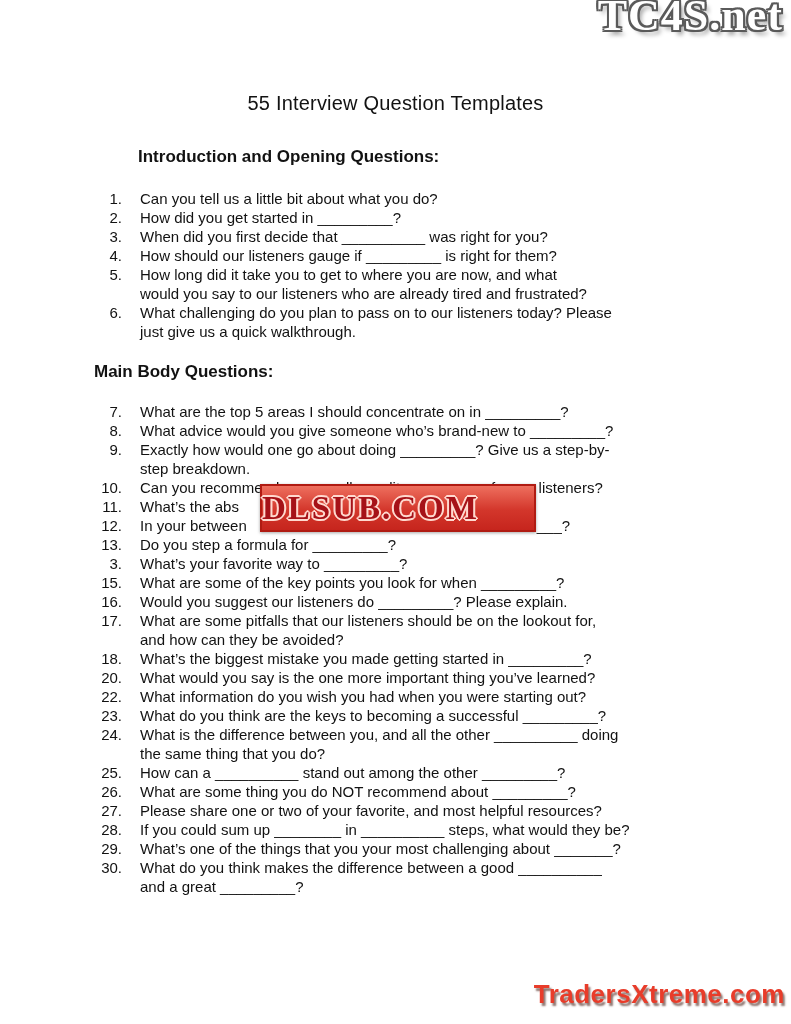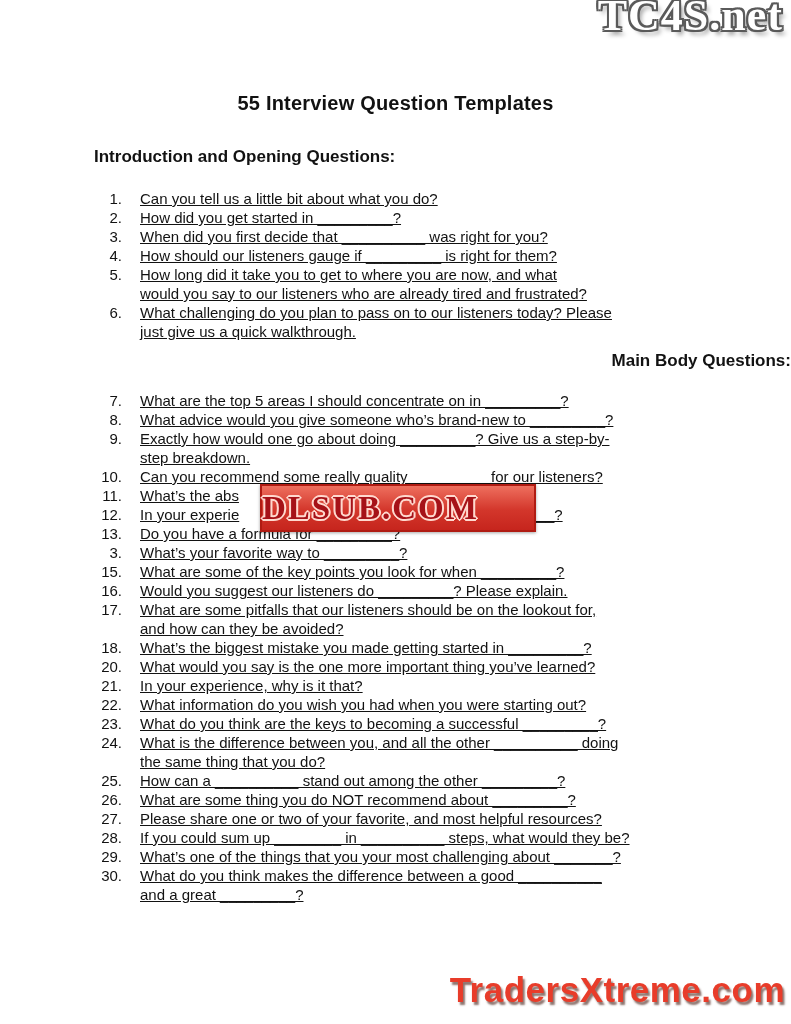--- a/index.html
+++ b/index.html
@@ -22,45 +22,45 @@
       -2px -2px 0 #5a5a5a, 2px -2px 0 #5a5a5a,
       -2px  2px 0 #5a5a5a, 2px  2px 0 #5a5a5a,
       -2px  0   0 #5a5a5a, 2px  0   0 #5a5a5a,
        0   -2px 0 #5a5a5a, 0    2px 0 #5a5a5a,
        4px  5px 4px #aaaaaa;
   }
 
   .title {
     margin:0; padding-top:92px;
     text-align:center;
-    font-size:20px; font-weight:bold; letter-spacing:.2px;
+    font-size:20px; font-weight:normal; letter-spacing:.2px;
     line-height:22px;
   }
 
   .section-heading {
     margin:0; padding-left:94px;
     font-size:17px; font-weight:bold; line-height:20px;
   }
-  .heading-intro { margin-top:33px; }
-  .heading-main  { margin-top:10px;text-align:right; }
+  .heading-intro { margin-top:33px;margin-left:44px; }
+  .heading-main  { margin-top:21px; }
 
   .qlist {
     list-style:none;
     margin:22px 0 0 0;
     padding:0 50px 0 94px;
   }
   .qlist-main { margin-top:20px; }
   .qlist li {
     display:grid;
     grid-template-columns:28px 1fr;
     column-gap:18px;
     font-size:15px; line-height:19px;
   }
   .num { text-align:right; white-space:nowrap; }
-  .text { white-space:pre-wrap;text-decoration:underline; }
+  .text { white-space:pre-wrap; }
 
   .covered-gap { display:inline-block; width:290px; }
 
   
   .stamp {
     position:absolute; left:260px; top:484px;
     width:276px; height:48px;
     display:flex; align-items:center; justify-content:flex-start;
     background:linear-gradient(180deg,#ee6f5e 0%, #d3362b 55%, #c6251d 100%);
     border:2px solid #b01b12;
@@ -74,21 +74,21 @@
     text-shadow:
       -1px -1px 0 #ffd9cf, 1px -1px 0 #ffd9cf,
       -1px  1px 0 #ffd9cf, 1px  1px 0 #ffd9cf,
       -2px  0   0 #ffd9cf, 2px  0   0 #ffd9cf,
        0    2px 0 #ffd9cf, 0   -2px 0 #ffd9cf;
   }
 
   
   .bottom-logo {
     position:absolute; right:6px; bottom:14px;
-    font-size:35px; font-weight:bold; letter-spacing:.5px;
+    font-size:26px; font-weight:bold; letter-spacing:.5px;
     color:#e83c2a;
     text-shadow:2px 3px 2px rgba(80,40,30,.65);
   }
 </style>
 </head>
 <body>
 
 <div class="page">
 
   <div class="top-logo">TC4S.net</div>
@@ -145,25 +145,25 @@
     <li>
       <span class="num">10.</span>
       <span class="text">Can you recommend some really quality _________ for our listeners?</span>
     </li>
     <li>
       <span class="num">11.</span>
       <span class="text">What’s the abs</span>
     </li>
     <li>
       <span class="num">12.</span>
-      <span class="text"><span>In your experie</span><span class="covered-gap"></span><span>___?</span></span>
+      <span class="text"><span>In your between</span><span class="covered-gap"></span><span>___?</span></span>
     </li>
     <li>
       <span class="num">13.</span>
-      <span class="text">Do you have a formula for _________?</span>
+      <span class="text">Do you step a formula for _________?</span>
     </li>
     <li>
       <span class="num">3.</span>
       <span class="text">What’s your favorite way to _________?</span>
     </li>
     <li>
       <span class="num">15.</span>
       <span class="text">What are some of the key points you look for when _________?</span>
     </li>
     <li>
@@ -177,24 +177,20 @@
     </li>
     <li>
       <span class="num">18.</span>
       <span class="text">What’s the biggest mistake you made getting started in _________?</span>
     </li>
     <li>
       <span class="num">20.</span>
       <span class="text">What would you say is the one more important thing you’ve learned?</span>
     </li>
     <li>
-      <span class="num">21.</span>
-      <span class="text">In your experience, why is it that?</span>
-    </li>
-    <li>
       <span class="num">22.</span>
       <span class="text">What information do you wish you had when you were starting out?</span>
     </li>
     <li>
       <span class="num">23.</span>
       <span class="text">What do you think are the keys to becoming a successful _________?</span>
     </li>
     <li>
       <span class="num">24.</span>
       <span class="text">What is the difference between you, and all the other __________ doing

